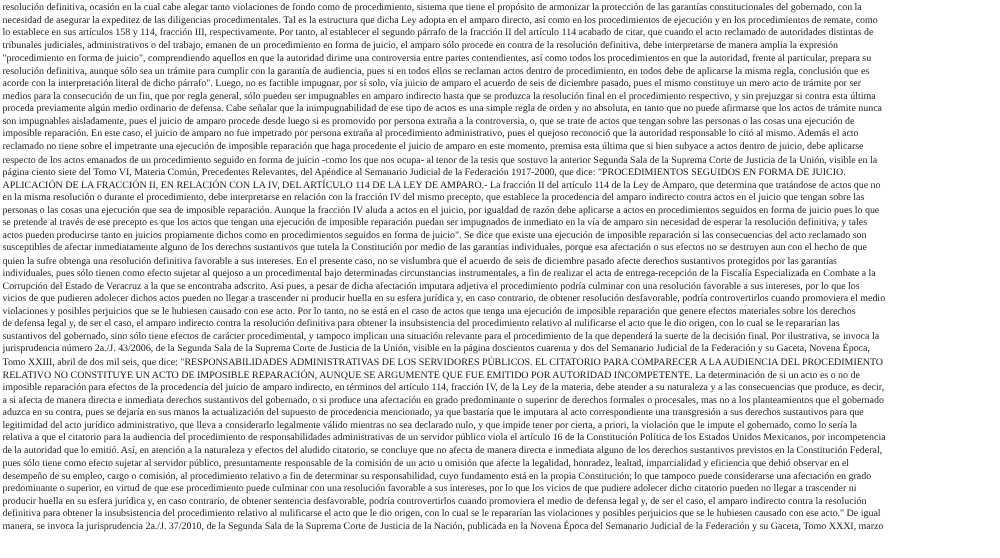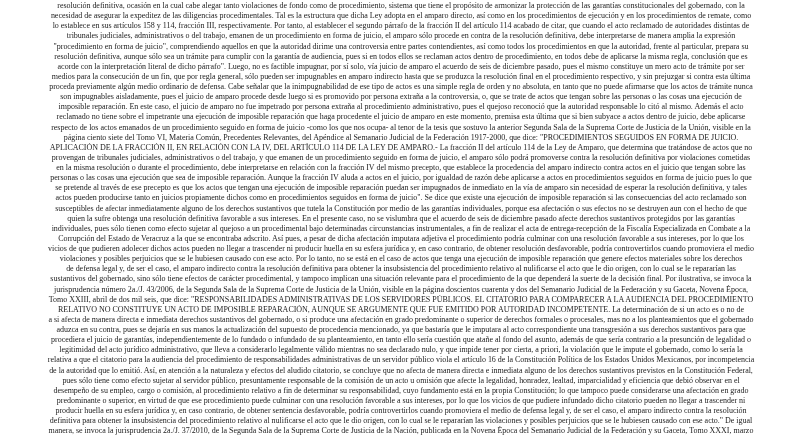--- a/index.html
+++ b/index.html
@@ -21,21 +21,20 @@
     font-family: "Liberation Serif", "DejaVu Serif", serif;
     font-size: 8px;
     line-height: 10.13px;
     letter-spacing: -0.02px;
     color: #1c1c1c;
   }
   .line {
     white-space: nowrap;
     height: 10.13px;
     overflow: hidden;
-    text-align: center;
   }
 </style>
 </head>
 <body>
 
 <div class="page">
   <div>
       <div class="line">resolución definitiva, ocasión en la cual cabe alegar tanto violaciones de fondo como de procedimiento, sistema que tiene el propósito de armonizar la protección de las garantías constitucionales del gobernado, con la</div>
       <div class="line">necesidad de asegurar la expeditez de las diligencias procedimentales. Tal es la estructura que dicha Ley adopta en el amparo directo, así como en los procedimientos de ejecución y en los procedimientos de remate, como</div>
       <div class="line">lo establece en sus artículos 158 y 114, fracción III, respectivamente. Por tanto, al establecer el segundo párrafo de la fracción II del artículo 114 acabado de citar, que cuando el acto reclamado de autoridades distintas de</div>
@@ -44,42 +43,41 @@
       <div class="line">resolución definitiva, aunque sólo sea un trámite para cumplir con la garantía de audiencia, pues si en todos ellos se reclaman actos dentro de procedimiento, en todos debe de aplicarse la misma regla, conclusión que es</div>
       <div class="line">acorde con la interpretación literal de dicho párrafo". Luego, no es factible impugnar, por sí solo, vía juicio de amparo el acuerdo de seis de diciembre pasado, pues el mismo constituye un mero acto de trámite por ser</div>
       <div class="line">medios para la consecución de un fin, que por regla general, sólo pueden ser impugnables en amparo indirecto hasta que se produzca la resolución final en el procedimiento respectivo, y sin prejuzgar si contra esta última</div>
       <div class="line">proceda previamente algún medio ordinario de defensa. Cabe señalar que la inimpugnabilidad de ese tipo de actos es una simple regla de orden y no absoluta, en tanto que no puede afirmarse que los actos de trámite nunca</div>
       <div class="line">son impugnables aisladamente, pues el juicio de amparo procede desde luego si es promovido por persona extraña a la controversia, o, que se trate de actos que tengan sobre las personas o las cosas una ejecución de</div>
       <div class="line">imposible reparación. En este caso, el juicio de amparo no fue impetrado por persona extraña al procedimiento administrativo, pues el quejoso reconoció que la autoridad responsable lo citó al mismo. Además el acto</div>
       <div class="line">reclamado no tiene sobre el impetrante una ejecución de imposible reparación que haga procedente el juicio de amparo en este momento, premisa esta última que si bien subyace a actos dentro de juicio, debe aplicarse</div>
       <div class="line">respecto de los actos emanados de un procedimiento seguido en forma de juicio -como los que nos ocupa- al tenor de la tesis que sostuvo la anterior Segunda Sala de la Suprema Corte de Justicia de la Unión, visible en la</div>
       <div class="line">página ciento siete del Tomo VI, Materia Común, Precedentes Relevantes, del Apéndice al Semanario Judicial de la Federación 1917-2000, que dice: "PROCEDIMIENTOS SEGUIDOS EN FORMA DE JUICIO.</div>
       <div class="line">APLICACIÓN DE LA FRACCIÓN II, EN RELACIÓN CON LA IV, DEL ARTÍCULO 114 DE LA LEY DE AMPARO.- La fracción II del artículo 114 de la Ley de Amparo, que determina que tratándose de actos que no</div>
-      <div class="line">provengan de tribunales judiciales, administrativos o del trabajo, y que emanen de un procedimiento seguido en forma de juicio, el amparo sólo podrá promoverse contra la resolución definitiva por violaciones cometidas</div>
       <div class="line">en la misma resolución o durante el procedimiento, debe interpretarse en relación con la fracción IV del mismo precepto, que establece la procedencia del amparo indirecto contra actos en el juicio que tengan sobre las</div>
       <div class="line">personas o las cosas una ejecución que sea de imposible reparación. Aunque la fracción IV aluda a actos en el juicio, por igualdad de razón debe aplicarse a actos en procedimientos seguidos en forma de juicio pues lo que</div>
       <div class="line">se pretende al través de ese precepto es que los actos que tengan una ejecución de imposible reparación puedan ser impugnados de inmediato en la vía de amparo sin necesidad de esperar la resolución definitiva, y tales</div>
       <div class="line">actos pueden producirse tanto en juicios propiamente dichos como en procedimientos seguidos en forma de juicio". Se dice que existe una ejecución de imposible reparación si las consecuencias del acto reclamado son</div>
       <div class="line">susceptibles de afectar inmediatamente alguno de los derechos sustantivos que tutela la Constitución por medio de las garantías individuales, porque esa afectación o sus efectos no se destruyen aun con el hecho de que</div>
       <div class="line">quien la sufre obtenga una resolución definitiva favorable a sus intereses. En el presente caso, no se vislumbra que el acuerdo de seis de diciembre pasado afecte derechos sustantivos protegidos por las garantías</div>
       <div class="line">individuales, pues sólo tienen como efecto sujetar al quejoso a un procedimental bajo determinadas circunstancias instrumentales, a fin de realizar el acta de entrega-recepción de la Fiscalía Especializada en Combate a la</div>
       <div class="line">Corrupción del Estado de Veracruz a la que se encontraba adscrito. Así pues, a pesar de dicha afectación imputara adjetiva el procedimiento podría culminar con una resolución favorable a sus intereses, por lo que los</div>
       <div class="line">vicios de que pudieren adolecer dichos actos pueden no llegar a trascender ni producir huella en su esfera jurídica y, en caso contrario, de obtener resolución desfavorable, podría controvertirlos cuando promoviera el medio</div>
       <div class="line">violaciones y posibles perjuicios que se le hubiesen causado con ese acto. Por lo tanto, no se está en el caso de actos que tenga una ejecución de imposible reparación que genere efectos materiales sobre los derechos</div>
       <div class="line">de defensa legal y, de ser el caso, el amparo indirecto contra la resolución definitiva para obtener la insubsistencia del procedimiento relativo al nulificarse el acto que le dio origen, con lo cual se le repararían las</div>
       <div class="line">sustantivos del gobernado, sino sólo tiene efectos de carácter procedimental, y tampoco implican una situación relevante para el procedimiento de la que dependerá la suerte de la decisión final. Por ilustrativa, se invoca la</div>
       <div class="line">jurisprudencia número 2a./J. 43/2006, de la Segunda Sala de la Suprema Corte de Justicia de la Unión, visible en la página doscientos cuarenta y dos del Semanario Judicial de la Federación y su Gaceta, Novena Época,</div>
       <div class="line">Tomo XXIII, abril de dos mil seis, que dice: "RESPONSABILIDADES ADMINISTRATIVAS DE LOS SERVIDORES PÚBLICOS. EL CITATORIO PARA COMPARECER A LA AUDIENCIA DEL PROCEDIMIENTO</div>
       <div class="line">RELATIVO NO CONSTITUYE UN ACTO DE IMPOSIBLE REPARACIÓN, AUNQUE SE ARGUMENTE QUE FUE EMITIDO POR AUTORIDAD INCOMPETENTE. La determinación de si un acto es o no de</div>
+      <div class="line">imposible reparación para efectos de la procedencia del juicio de amparo indirecto, en términos del artículo 114, fracción IV, de la Ley de la materia, debe atender a su naturaleza y a las consecuencias que produce, es decir,</div>
       <div class="line">a si afecta de manera directa e inmediata derechos sustantivos del gobernado, o si produce una afectación en grado predominante o superior de derechos formales o procesales, mas no a los planteamientos que el gobernado</div>
       <div class="line">aduzca en su contra, pues se dejaría en sus manos la actualización del supuesto de procedencia mencionado, ya que bastaría que le imputara al acto correspondiente una transgresión a sus derechos sustantivos para que</div>
-      <div class="line">procediera el juicio de garantías, independientemente de lo fundado o infundado de su planteamiento, en tanto ello sería cuestión que atañe al fondo del asunto, además de que sería contrario a la presunción de legalidad o</div>
       <div class="line">legitimidad del acto jurídico administrativo, que lleva a considerarlo legalmente válido mientras no sea declarado nulo, y que impide tener por cierta, a priori, la violación que le impute el gobernado, como lo sería la</div>
       <div class="line">relativa a que el citatorio para la audiencia del procedimiento de responsabilidades administrativas de un servidor público viola el artículo 16 de la Constitución Política de los Estados Unidos Mexicanos, por incompetencia</div>
       <div class="line">de la autoridad que lo emitió. Así, en atención a la naturaleza y efectos del aludido citatorio, se concluye que no afecta de manera directa e inmediata alguno de los derechos sustantivos previstos en la Constitución Federal,</div>
       <div class="line">pues sólo tiene como efecto sujetar al servidor público, presuntamente responsable de la comisión de un acto u omisión que afecte la legalidad, honradez, lealtad, imparcialidad y eficiencia que debió observar en el</div>
       <div class="line">desempeño de su empleo, cargo o comisión, al procedimiento relativo a fin de determinar su responsabilidad, cuyo fundamento está en la propia Constitución; lo que tampoco puede considerarse una afectación en grado</div>
-      <div class="line">predominante o superior, en virtud de que ese procedimiento puede culminar con una resolución favorable a sus intereses, por lo que los vicios de que pudiere infundado dicho citatorio pueden no llegar a trascender ni</div>
+      <div class="line">predominante o superior, en virtud de que ese procedimiento puede culminar con una resolución favorable a sus intereses, por lo que los vicios de que pudiere adolecer dicho citatorio pueden no llegar a trascender ni</div>
       <div class="line">producir huella en su esfera jurídica y, en caso contrario, de obtener sentencia desfavorable, podría controvertirlos cuando promoviera el medio de defensa legal y, de ser el caso, el amparo indirecto contra la resolución</div>
       <div class="line">definitiva para obtener la insubsistencia del procedimiento relativo al nulificarse el acto que le dio origen, con lo cual se le repararían las violaciones y posibles perjuicios que se le hubiesen causado con ese acto." De igual</div>
       <div class="line">manera, se invoca la jurisprudencia 2a./J. 37/2010, de la Segunda Sala de la Suprema Corte de Justicia de la Nación, publicada en la Novena Época del Semanario Judicial de la Federación y su Gaceta, Tomo XXXI, marzo</div>
     </div>
 </div>
 
 </body></html>

